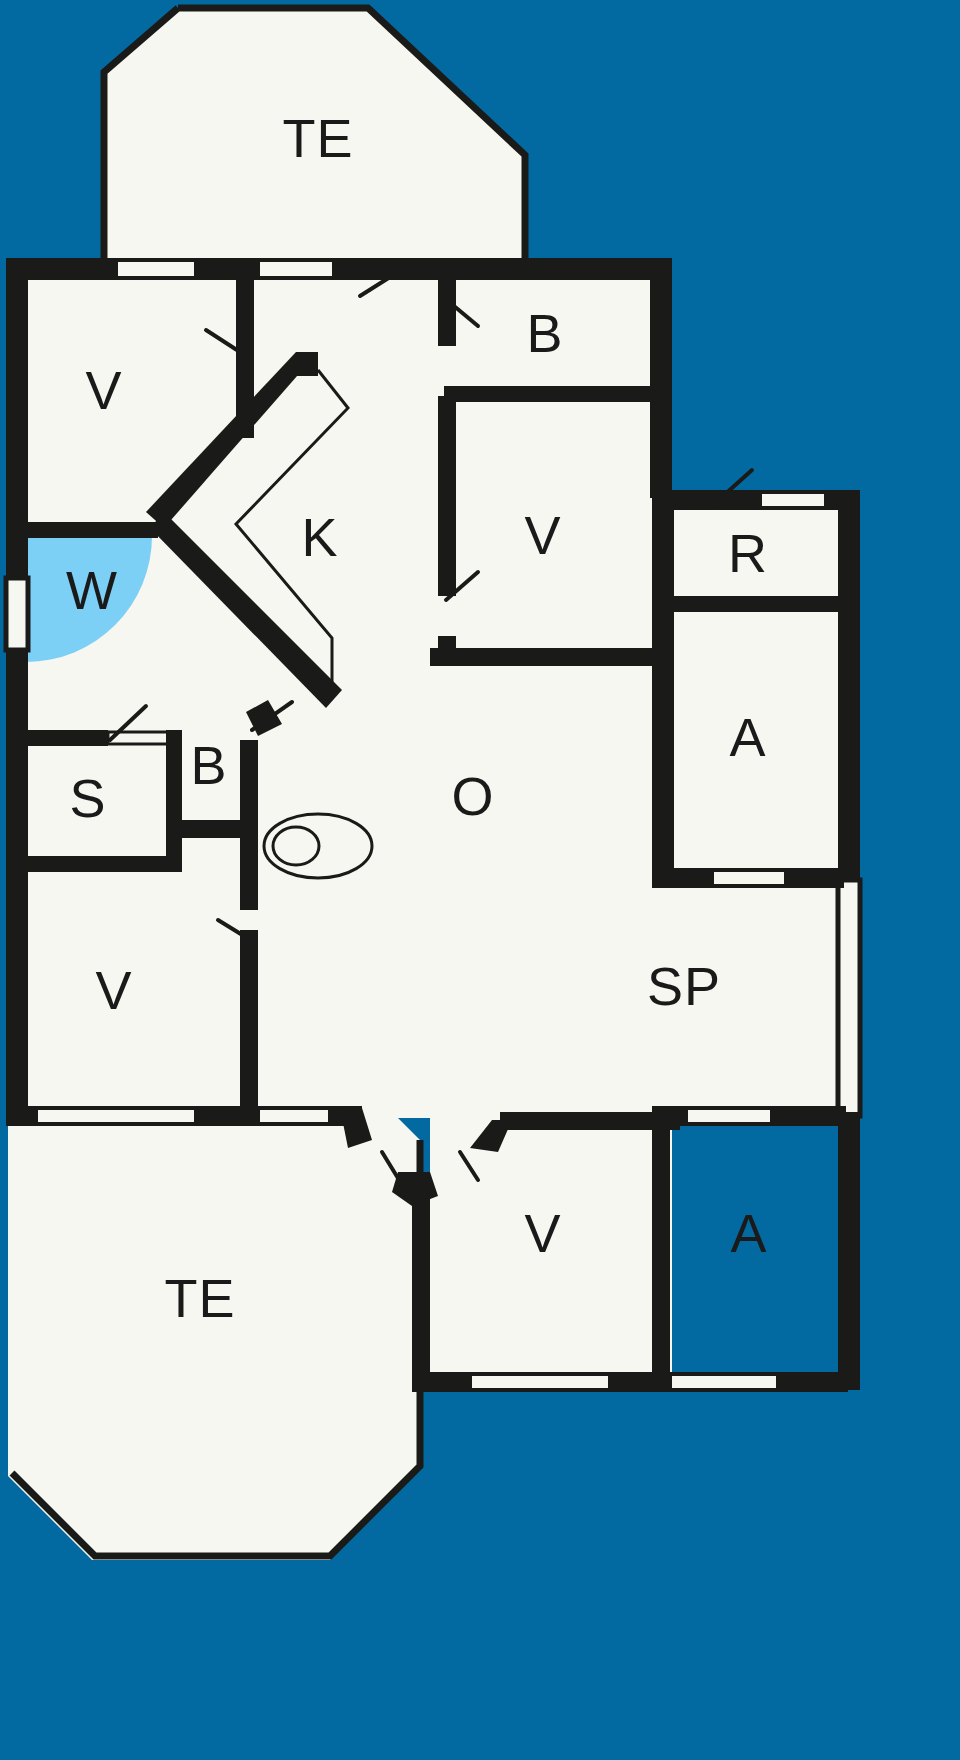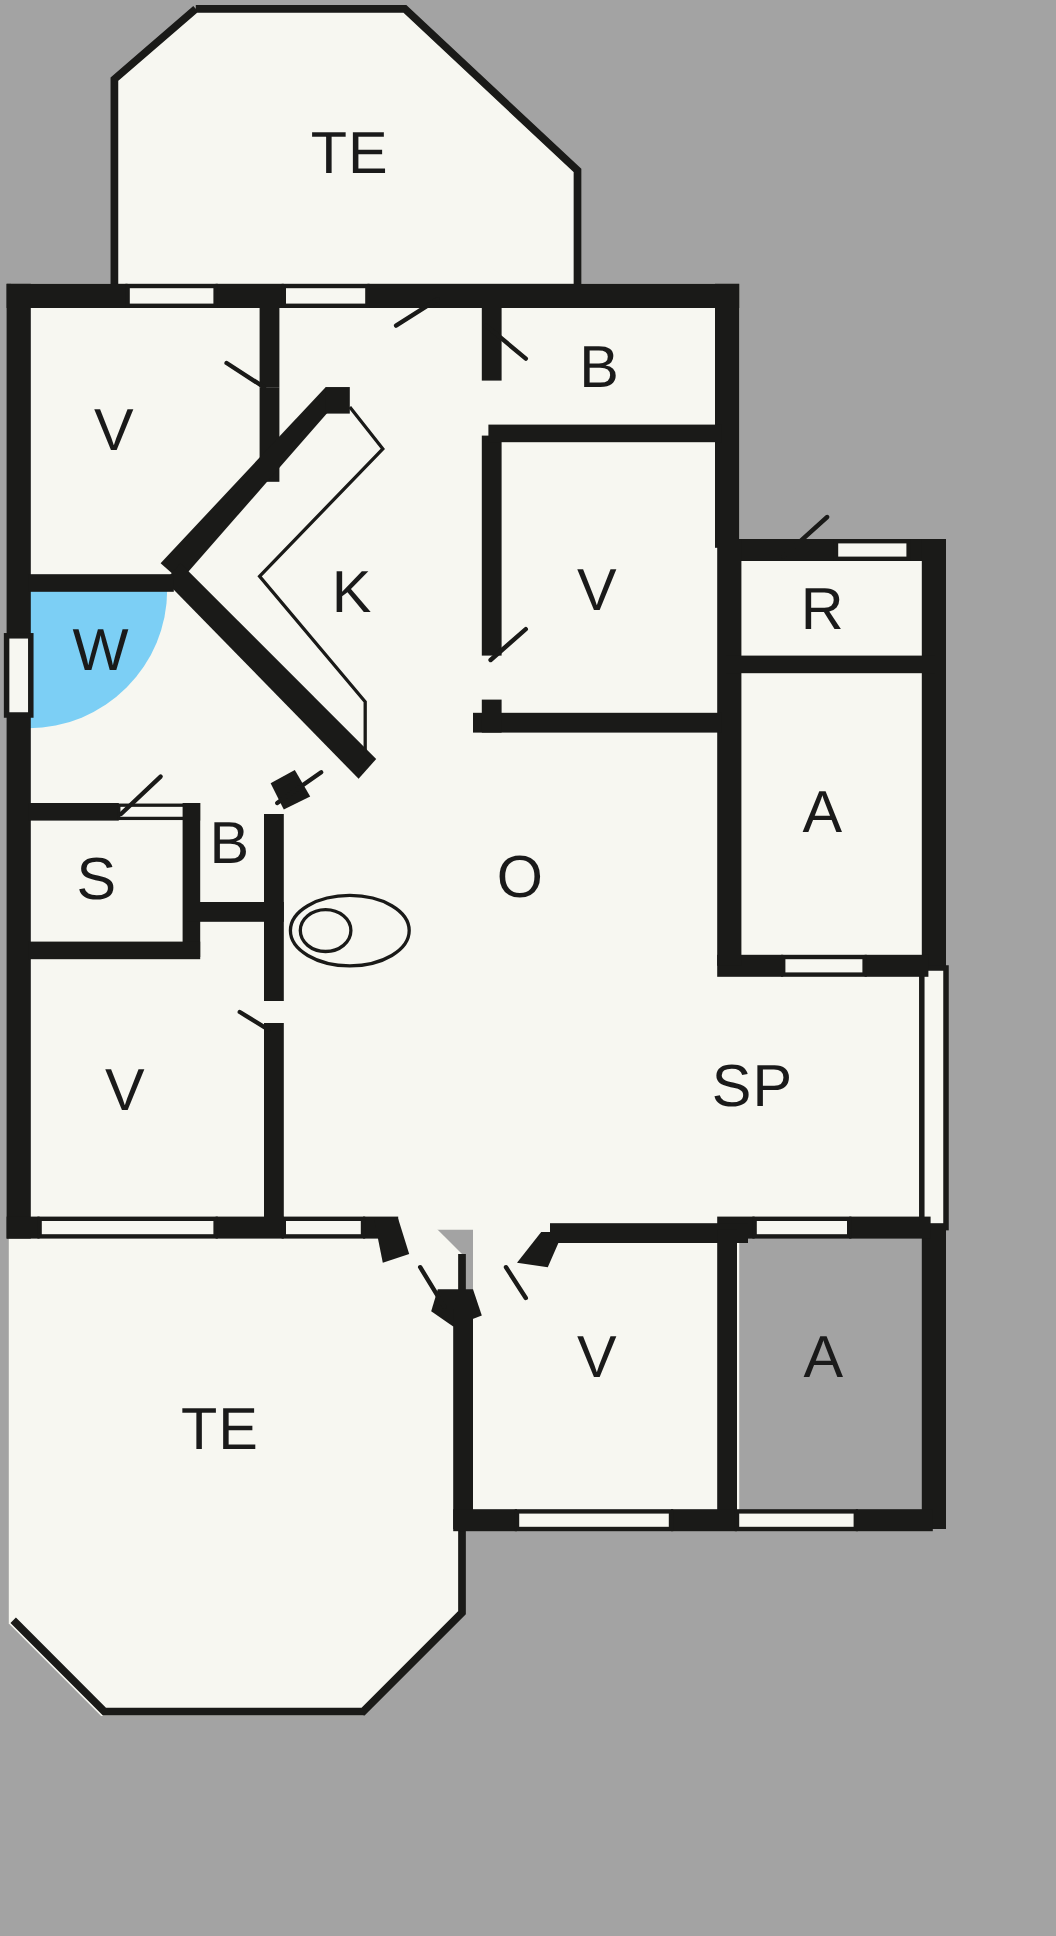--- a/index.html
+++ b/index.html
@@ -10,21 +10,21 @@
   body {
     width: 960px;
     height: 1760px;
     font-family: "Liberation Sans", sans-serif;
     overflow: hidden;
   }
   #floorplan-root {
     position: relative;
     width: 960px;
     height: 1760px;
-    background: #a3a3a3;
+    background: #0369a1;
   }
   #floorplan-svg {
     display: block;
     width: 960px;
     height: 1760px;
   }
   .room-label {
     font-family: "Liberation Sans", sans-serif;
     font-size: 54px;
     fill: #1a1a1a;

